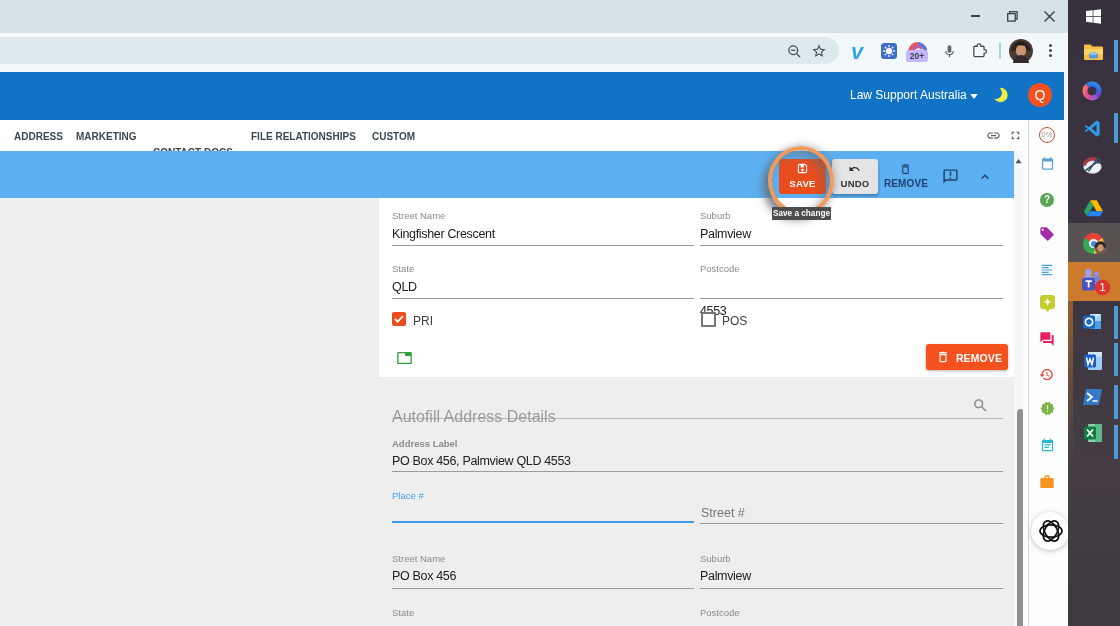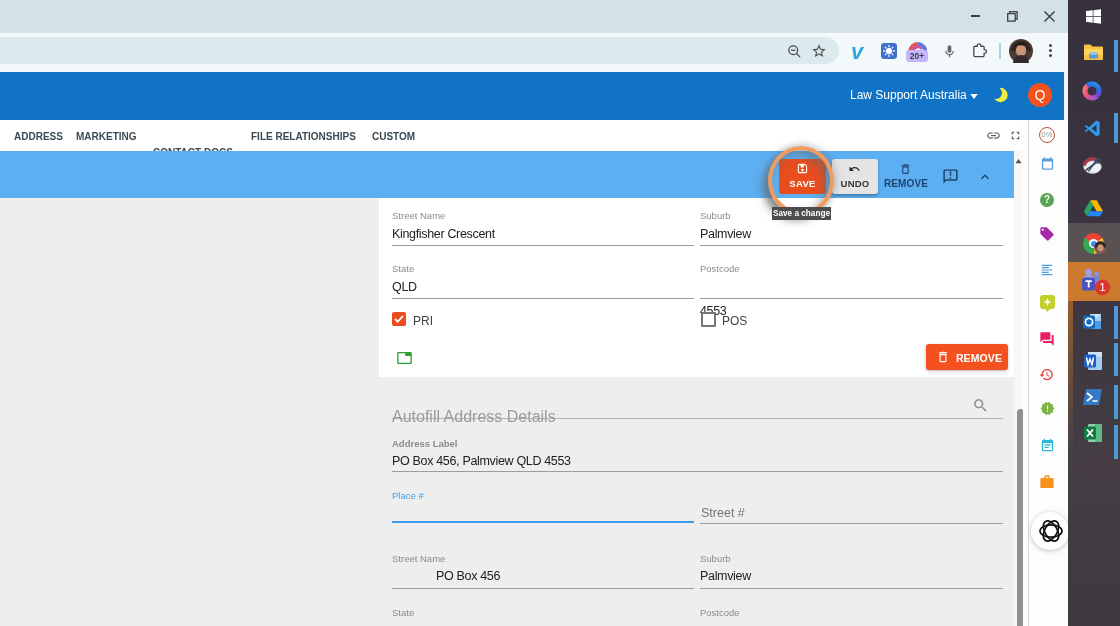--- a/index.html
+++ b/index.html
@@ -189,21 +189,21 @@
     <path d="M15.5 14h-.79l-.28-.27C15.41 12.59 16 11.11 16 9.5 16 5.91 13.09 3 9.5 3S3 5.91 3 9.5 5.91 16 9.5 16c1.61 0 3.09-.59 4.23-1.57l.27.28v.79l5 4.99L20.49 19l-4.99-5zm-6 0C7.01 14 5 11.99 5 9.5S7.01 5 9.5 5 14 7.01 14 9.5 11.99 14 9.5 14z"></path>
   </svg>
   <div class="ab lbl" style="left:392px;top:438px;font-weight:bold;">Address Label</div>
   <div class="ab val" style="left:392px;top:454px;">PO Box 456, Palmview QLD 4553</div>
   <div class="ab uline" style="left:392px;top:471px;width:611px;"></div>
   <div class="ab" style="left:392px;top:490px;font-size:9.5px;color:#42a0e8;">Place #</div>
   <div class="ab" style="left:392px;top:521px;width:302px;height:2px;background:#3d9be9;"></div>
   <div class="ab" style="left:701px;top:506px;font-size:12.5px;color:#757575;">Street #</div>
   <div class="ab uline" style="left:700px;top:523px;width:303px;"></div>
   <div class="ab lbl" style="left:392px;top:553px;">Street Name</div>
-  <div class="ab val" style="left:392px;top:569px;margin-left:44px;">PO Box 456</div>
+  <div class="ab val" style="left:392px;top:569px;">PO Box 456</div>
   <div class="ab uline" style="left:392px;top:588px;width:302px;"></div>
   <div class="ab lbl" style="left:700px;top:553px;">Suburb</div>
   <div class="ab val" style="left:700px;top:569px;">Palmview</div>
   <div class="ab uline" style="left:700px;top:588px;width:303px;"></div>
   <div class="ab lbl" style="left:392px;top:607px;">State</div>
   <div class="ab lbl" style="left:700px;top:607px;">Postcode</div>
 
   <div class="ab" style="left:1014px;top:151px;width:9px;height:475px;background:#f7f7f7;"></div>
   <svg class="ab" style="left:1015px;top:158px;" width="7" height="7" viewBox="0 0 8 8" fill="#555">
       <path d="M4 1 L7.5 6 H0.5z"></path>

